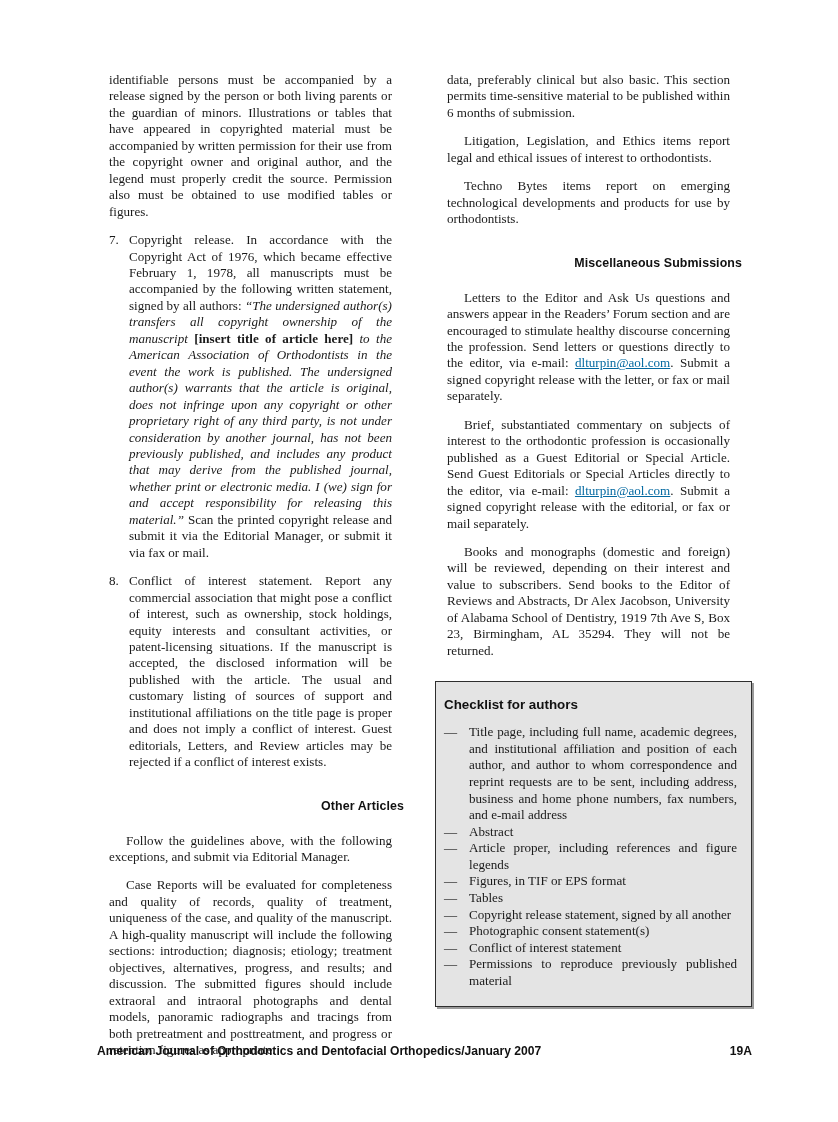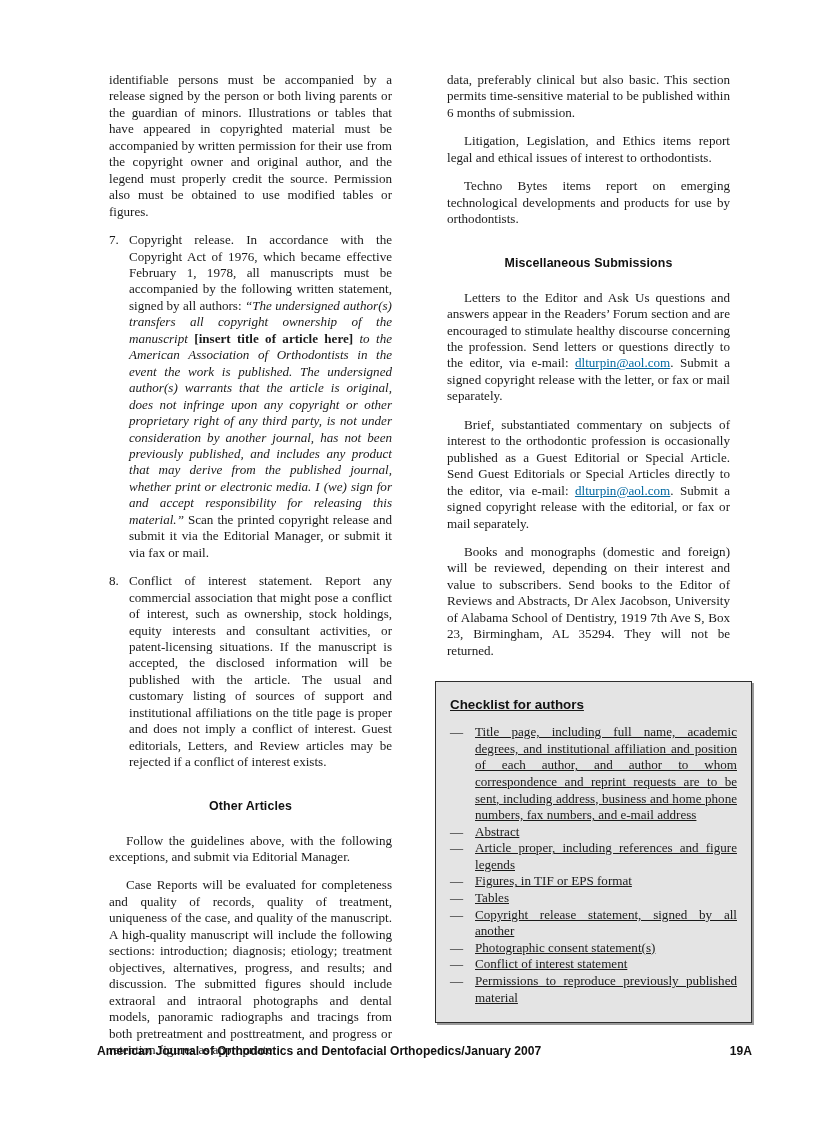--- a/index.html
+++ b/index.html
@@ -84,40 +84,39 @@
 
   h3.section-head {
     font-family: "Liberation Sans", "DejaVu Sans", sans-serif;
     font-size: 12.4px;
     font-weight: bold;
     line-height: 16px;
     margin: 0;
     padding: 0;
     letter-spacing: 0.1px;
     color: #111;
-    text-align: center;
+    text-align: right;
   }
 
   .sp-before-head { height: 15px; }
   .sp-after-head { height: 7px; }
 
   a.email {
     color: #0369a1;
     text-decoration: underline;
   }
 
   .checklist-box {
     margin-top: 22px;
     border: 1.6px solid #2e2e2e;
     background: #e4e4e4;
     box-shadow: 2px 2px 0 #9a9a9a;
-    padding: 14px 14px 16px 14px;
+    padding: 14px 14px 16px 8px;
     box-sizing: border-box;
     width: 317px;
-    text-decoration: underline;
   }
   .checklist-title {
     font-family: "Liberation Sans", "DejaVu Sans", sans-serif;
     font-size: 13.4px;
     font-weight: bold;
     color: #111;
     margin: 0 0 11px 0;
     line-height: 17px;
   }
   ul.checklist {

